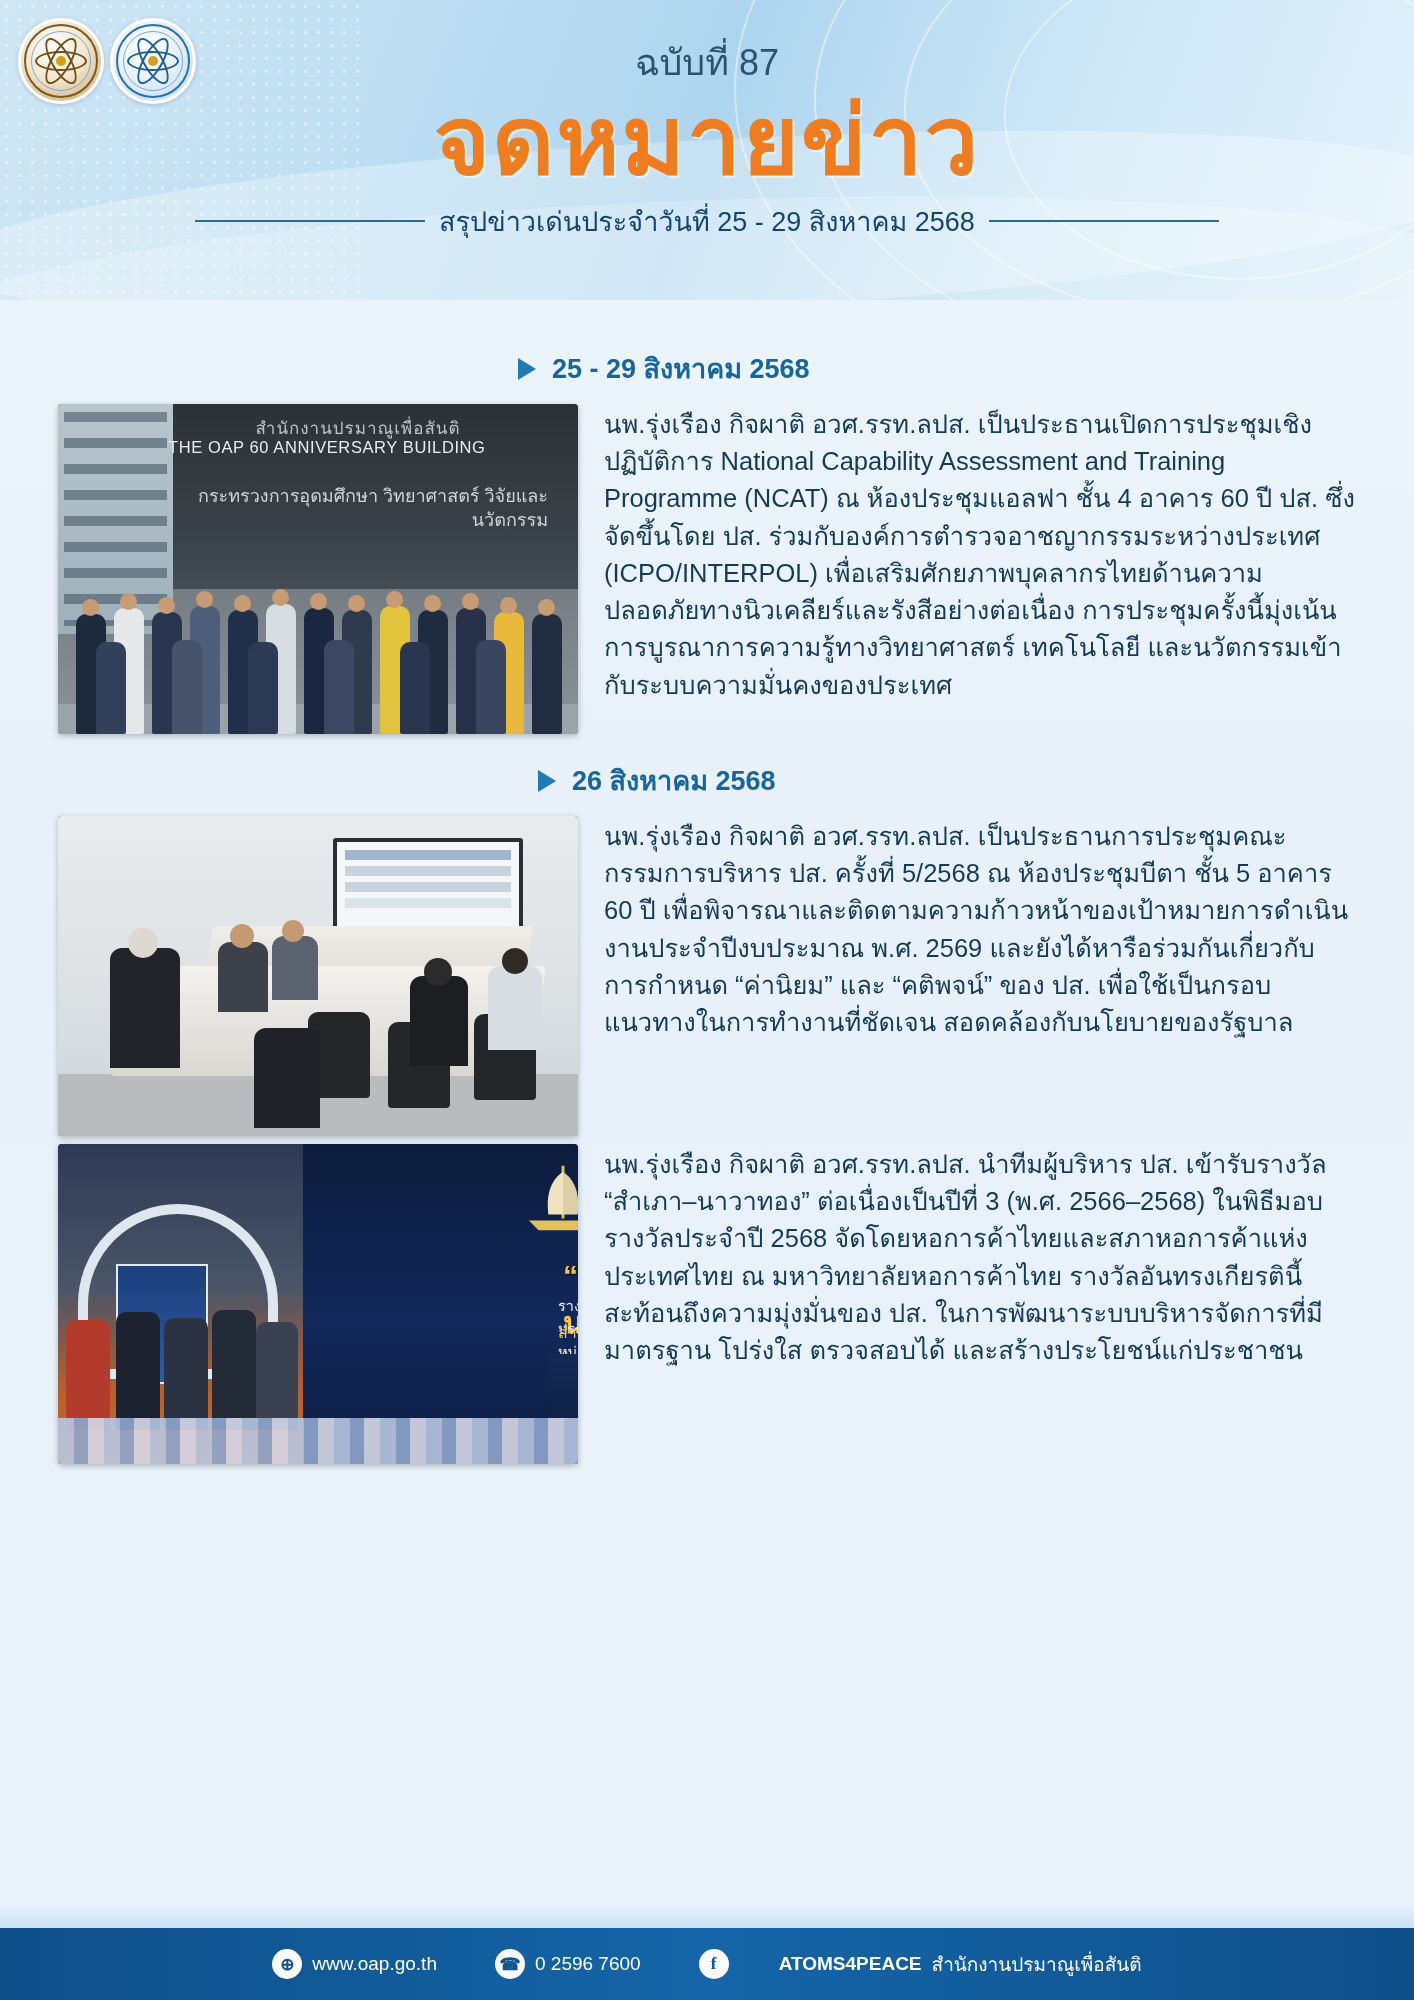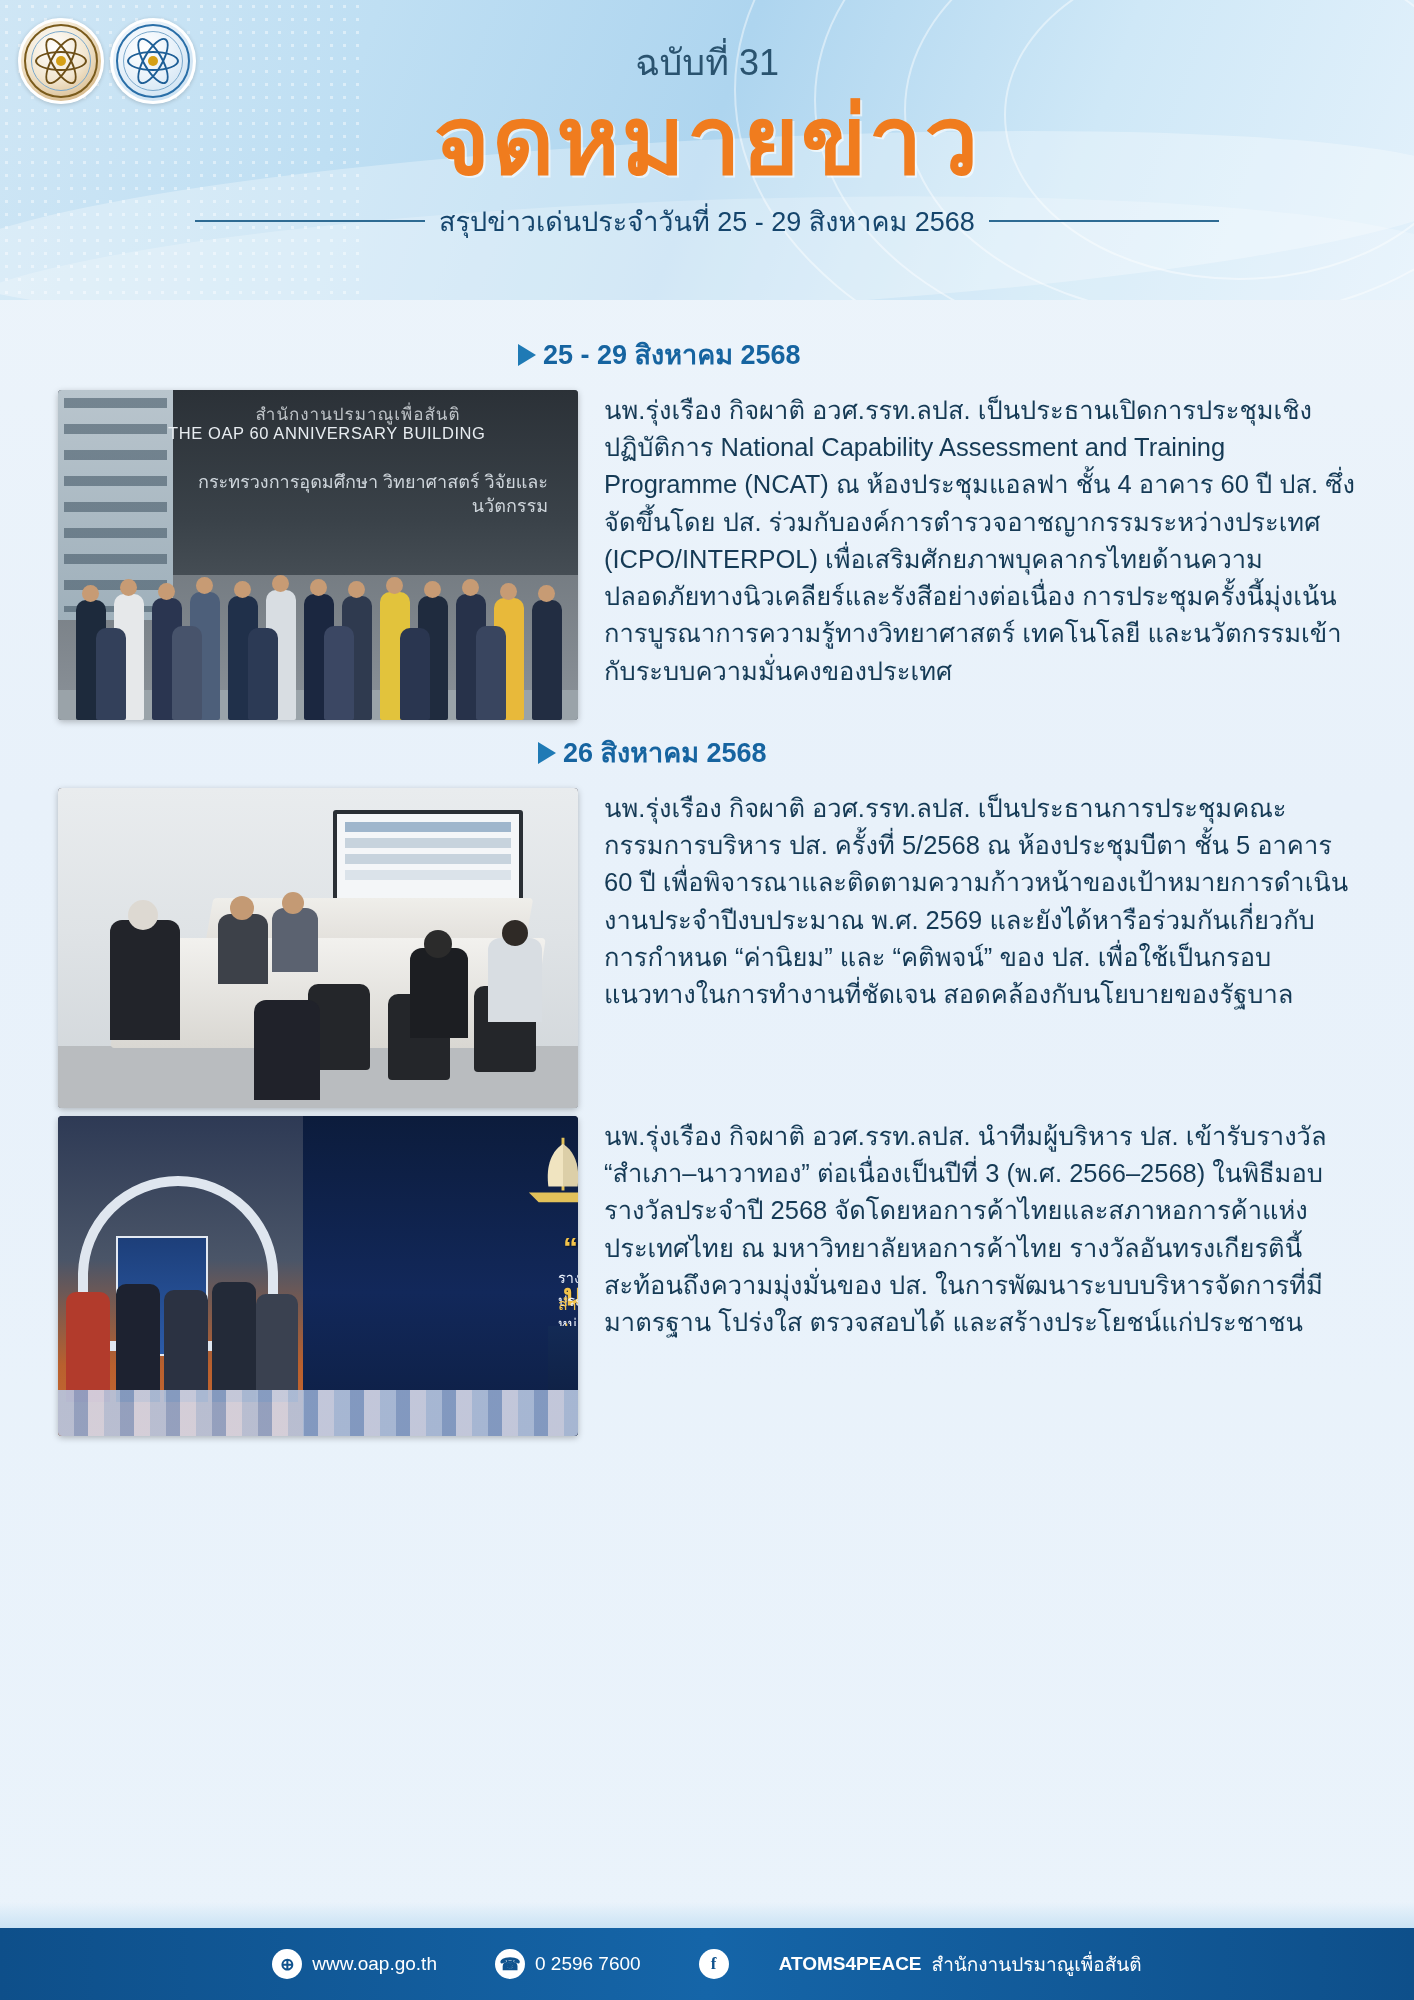--- a/index.html
+++ b/index.html
@@ -148,22 +148,22 @@
   }
 
   
   .content {
     padding: 22px 58px 0 58px;
   }
   .section { margin-bottom: 8px; }
   .sec-head {
     display: flex;
     align-items: center;
-    gap: 7px;
-    margin: 11px 0 14px 0;
+    gap: 16px;
+    margin: 25px 0 14px 0;
     padding-left: 460px;
   }
   .sec-head.s2 { padding-left: 480px; }
   .sec-head.s3 { padding-left: 490px; }
   .tri {
     width: 0; height: 0;
     border-left: 18px solid #1f7ab5;
     border-top: 11px solid transparent;
     border-bottom: 11px solid transparent;
   }
@@ -372,21 +372,21 @@
         <span class="ring2"></span>
         <span class="atom a1"></span>
         <span class="atom a2"></span>
         <span class="atom a3"></span>
         <span class="nucleus"></span>
       </div>
     </div>
 
     <div class="hdr-text">
       <div class="newsletter-line">
-        <span class="issue-no">ฉบับที่ 31</span>
+        <span class="issue-no">ฉบับที่ 87</span>
       </div>
       <div class="thai-title">จดหมายข่าว</div>
       <div class="subtitle-row">
         <span class="sub-rule"></span>
         <span class="subtitle">สรุปข่าวเด่นประจำวันที่ 25 - 29 สิงหาคม 2568</span>
         <span class="sub-rule"></span>
       </div>
     </div>
   </div>
 

